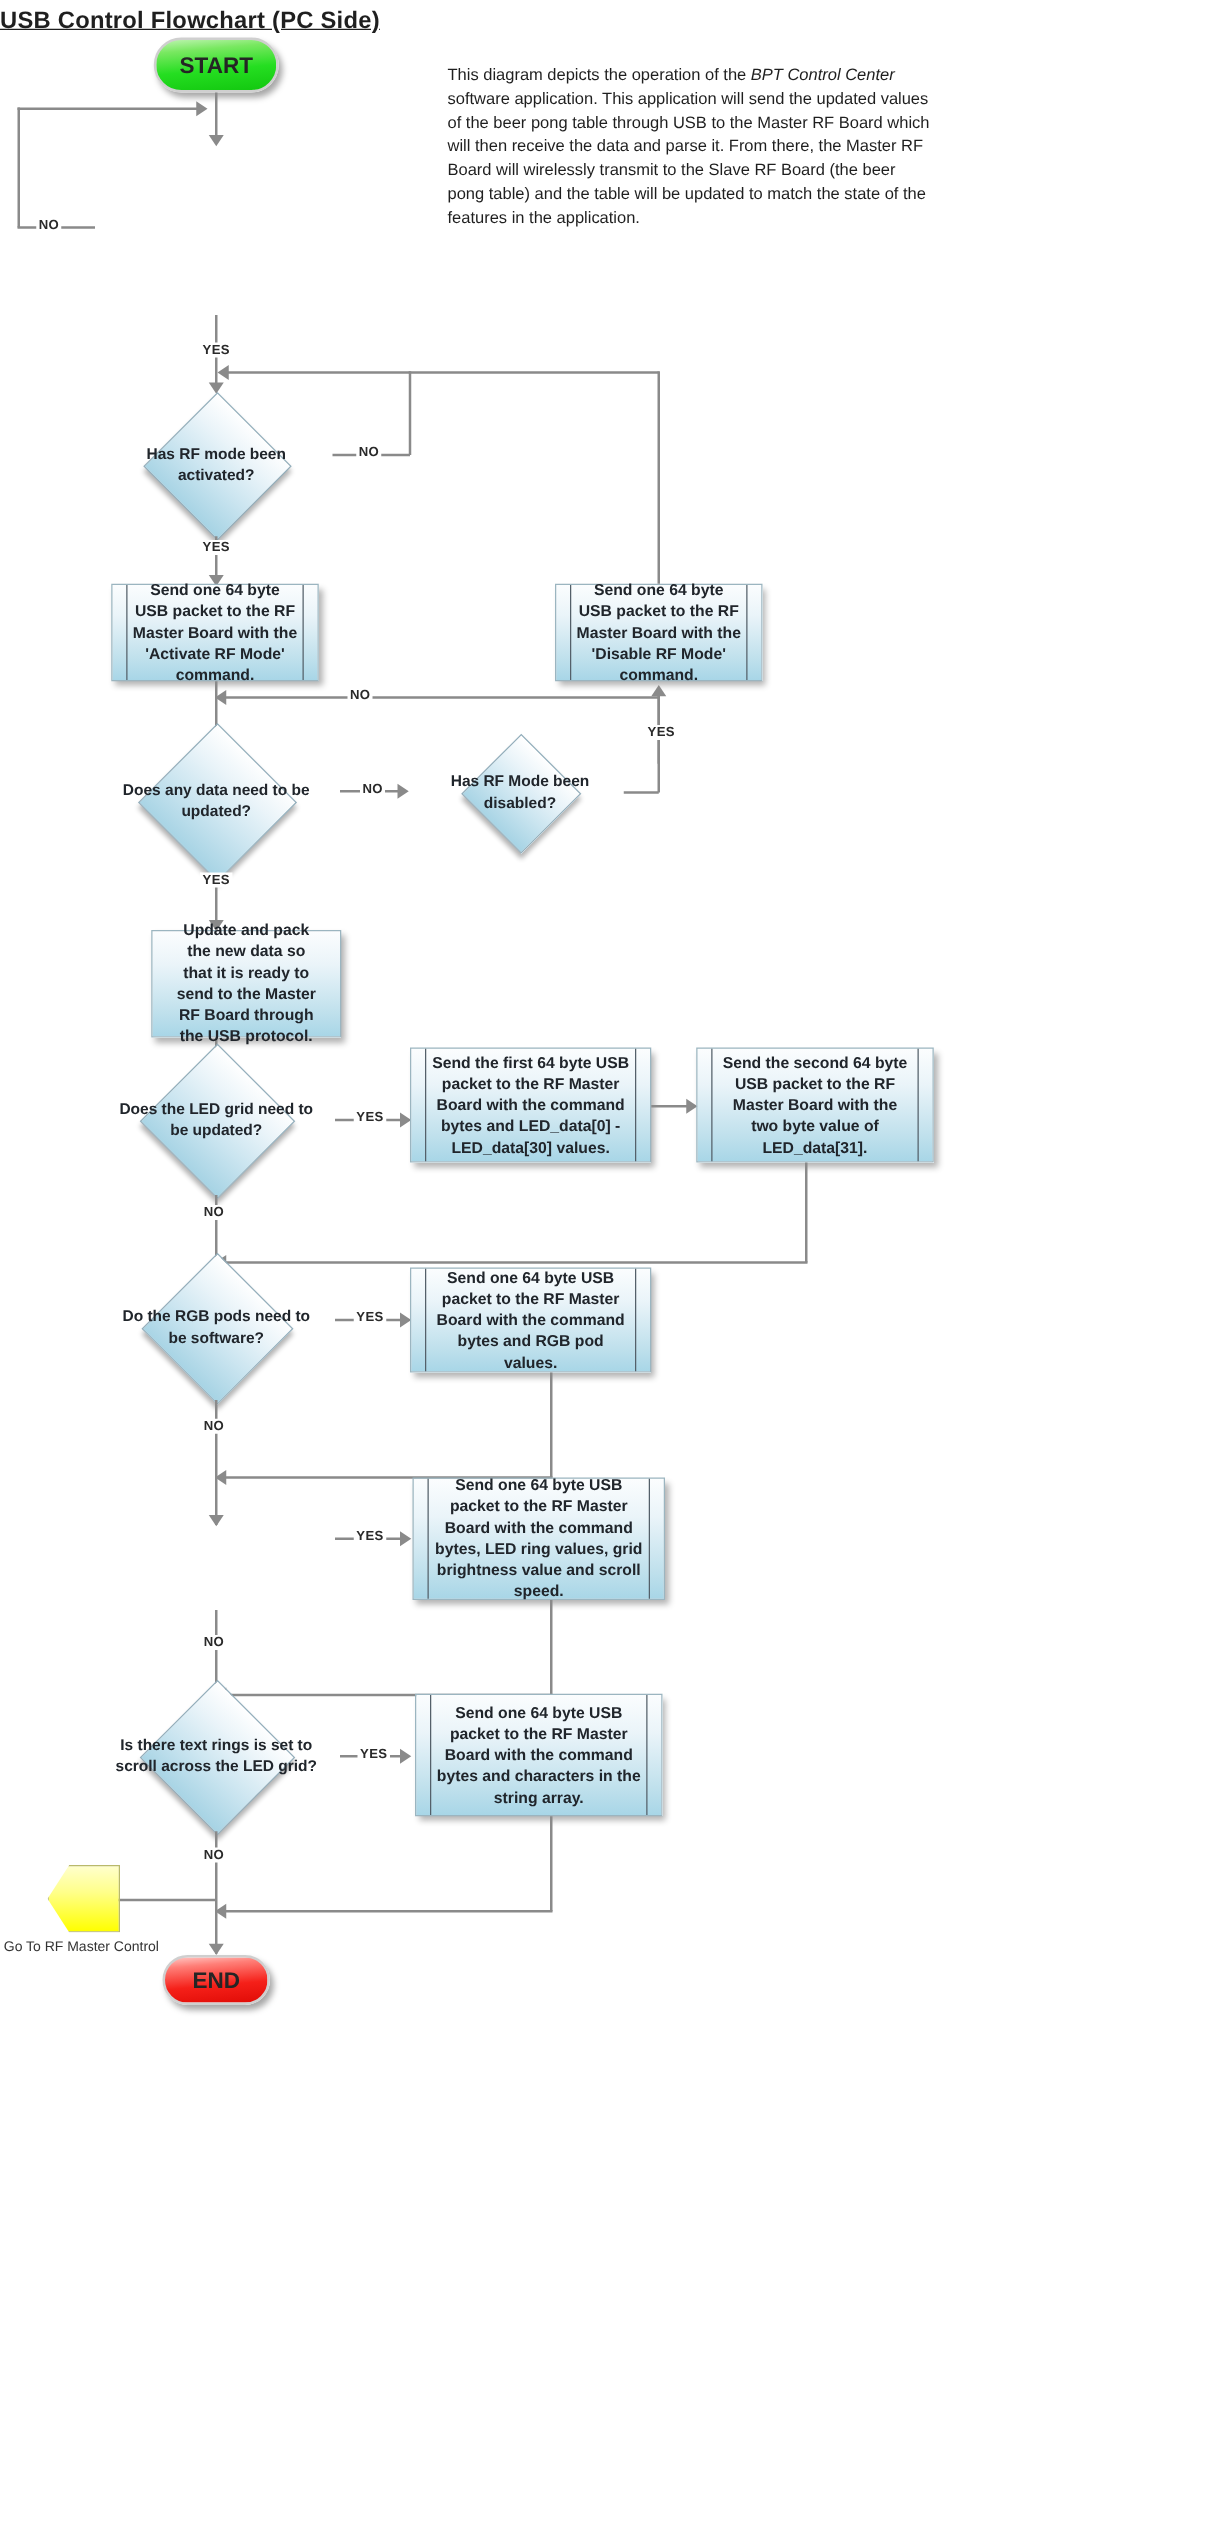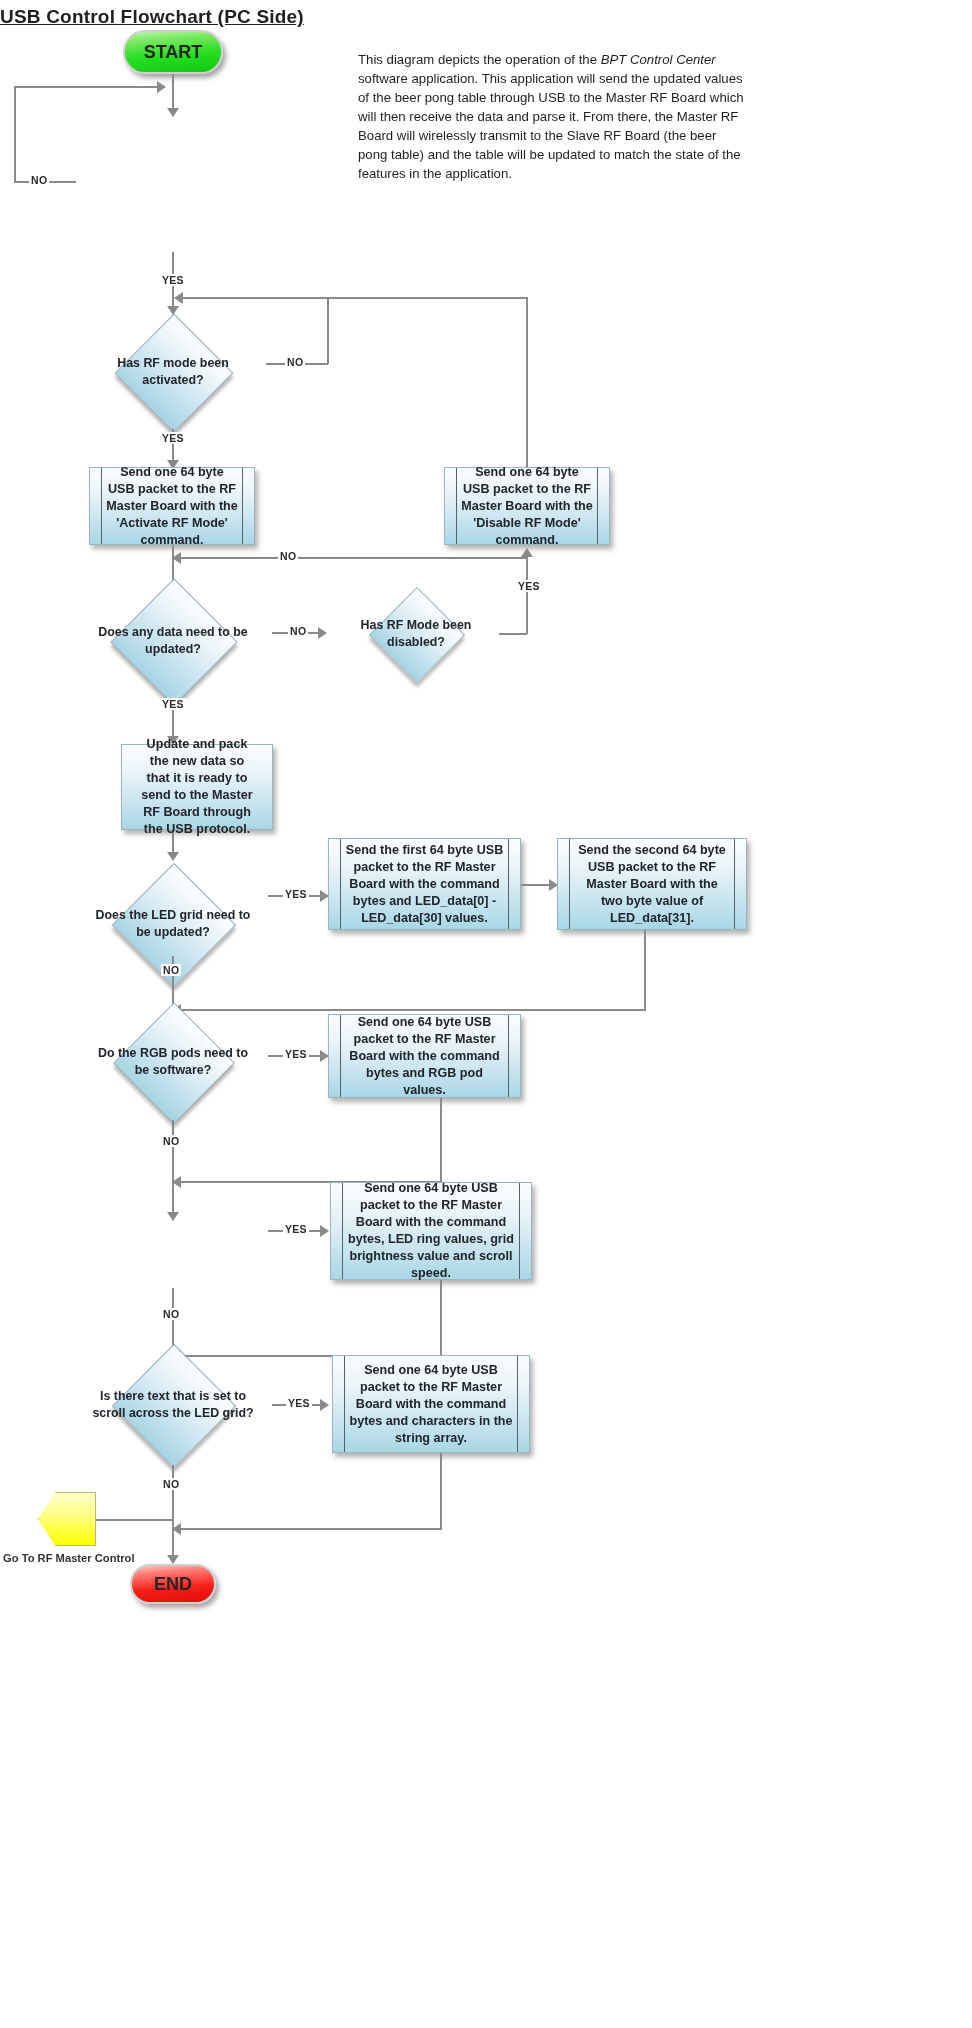--- a/index.html
+++ b/index.html
@@ -102,21 +102,21 @@
 
   
   .offpage{
     background:linear-gradient(180deg,#ffffcc 0%,#ffff8a 40%,#ffff00 100%);
     border:1px solid #b9b96b;
     box-shadow:3px 4px 5px rgba(0,0,0,.30);
     clip-path:polygon(0% 50%, 30% 0%, 100% 0%, 100% 100%, 30% 100%);
   }
   .offpage-label{
     position:absolute;
-    font-size:11.2px; font-weight:bold; color:#333; white-space:nowrap;
+    font-size:11.2px; font-weight:normal; color:#333; white-space:nowrap;
   }
 
   
   .ln{ position:absolute; background:#8a8a8a; }
   .lnh{ height:1.6px; }
   .lnv{ width:1.6px; }
 
   .arw{ position:absolute; width:0; height:0; }
   .arw-d{ border-left:6px solid transparent; border-right:6px solid transparent; border-top:9px solid #8a8a8a; }
   .arw-u{ border-left:6px solid transparent; border-right:6px solid transparent; border-bottom:9px solid #8a8a8a; }
@@ -216,21 +216,21 @@
   <div class="elbl" style="left:160px; top:698px;">YES</div>
   <div class="arw arw-d" style="left:167px; top:736px;"></div>
 
   <div class="node proc plain" style="left:97px; top:744px; width:152px; height:86px;margin-left:24px;">
     <span class="txt">Update and pack the new data so that it is ready to send to the Master RF Board through the USB protocol.</span>
   </div>
 
   <div class="ln lnv" style="left:172px; top:830px; height:30px;"></div>
   <div class="arw arw-d" style="left:167px; top:852px;"></div>
 
-  <div class="dec" style="left:78px; top:864px; width:190px; height:120px;">
+  <div class="dec" style="left:78px; top:836px; width:190px; height:120px;">
     <div class="shape" style="width:86px;height:86px;left:52px;top:17px;"></div>
     <div class="label">Does the LED grid need to be updated?</div>
   </div>
 
   <div class="ln lnh" style="left:268px; top:895px; width:58px;"></div>
   <div class="elbl" style="left:283px; top:888px;">YES</div>
   <div class="arw arw-r" style="left:320px; top:890px;"></div>
 
   <div class="node proc" style="left:328px; top:838px; width:193px; height:92px;">
     <span class="txt">Send the first 64 byte USB packet to the RF Master Board with the command bytes and LED_data[0] - LED_data[30] values.</span>
@@ -284,21 +284,21 @@
   <div class="ln lnv" style="left:440px; top:1280px; height:76px;"></div>
   <div class="ln lnh" style="left:180px; top:1355px; width:262px;"></div>
   <div class="arw arw-l" style="left:172px; top:1350px;"></div>
 
   <div class="ln lnv" style="left:172px; top:1288px; height:106px;"></div>
   <div class="elbl" style="left:161px; top:1308px;">NO</div>
   <div class="arw arw-d" style="left:167px; top:1386px;"></div>
 
   <div class="dec" style="left:74px; top:1345px; width:198px; height:120px;">
     <div class="shape" style="width:86px;height:86px;left:56px;top:17px;"></div>
-    <div class="label">Is there text that is set to scroll across the LED grid?</div>
+    <div class="label">Is there text rings is set to scroll across the LED grid?</div>
   </div>
 
   <div class="ln lnh" style="left:272px; top:1404px; width:54px;"></div>
   <div class="elbl" style="left:286px; top:1397px;">YES</div>
   <div class="arw arw-r" style="left:320px; top:1399px;"></div>
 
   <div class="node proc" style="left:332px; top:1355px; width:198px; height:98px;">
     <span class="txt">Send one 64 byte USB packet to the RF Master Board with the command bytes and characters in the string array.</span>
   </div>
 

